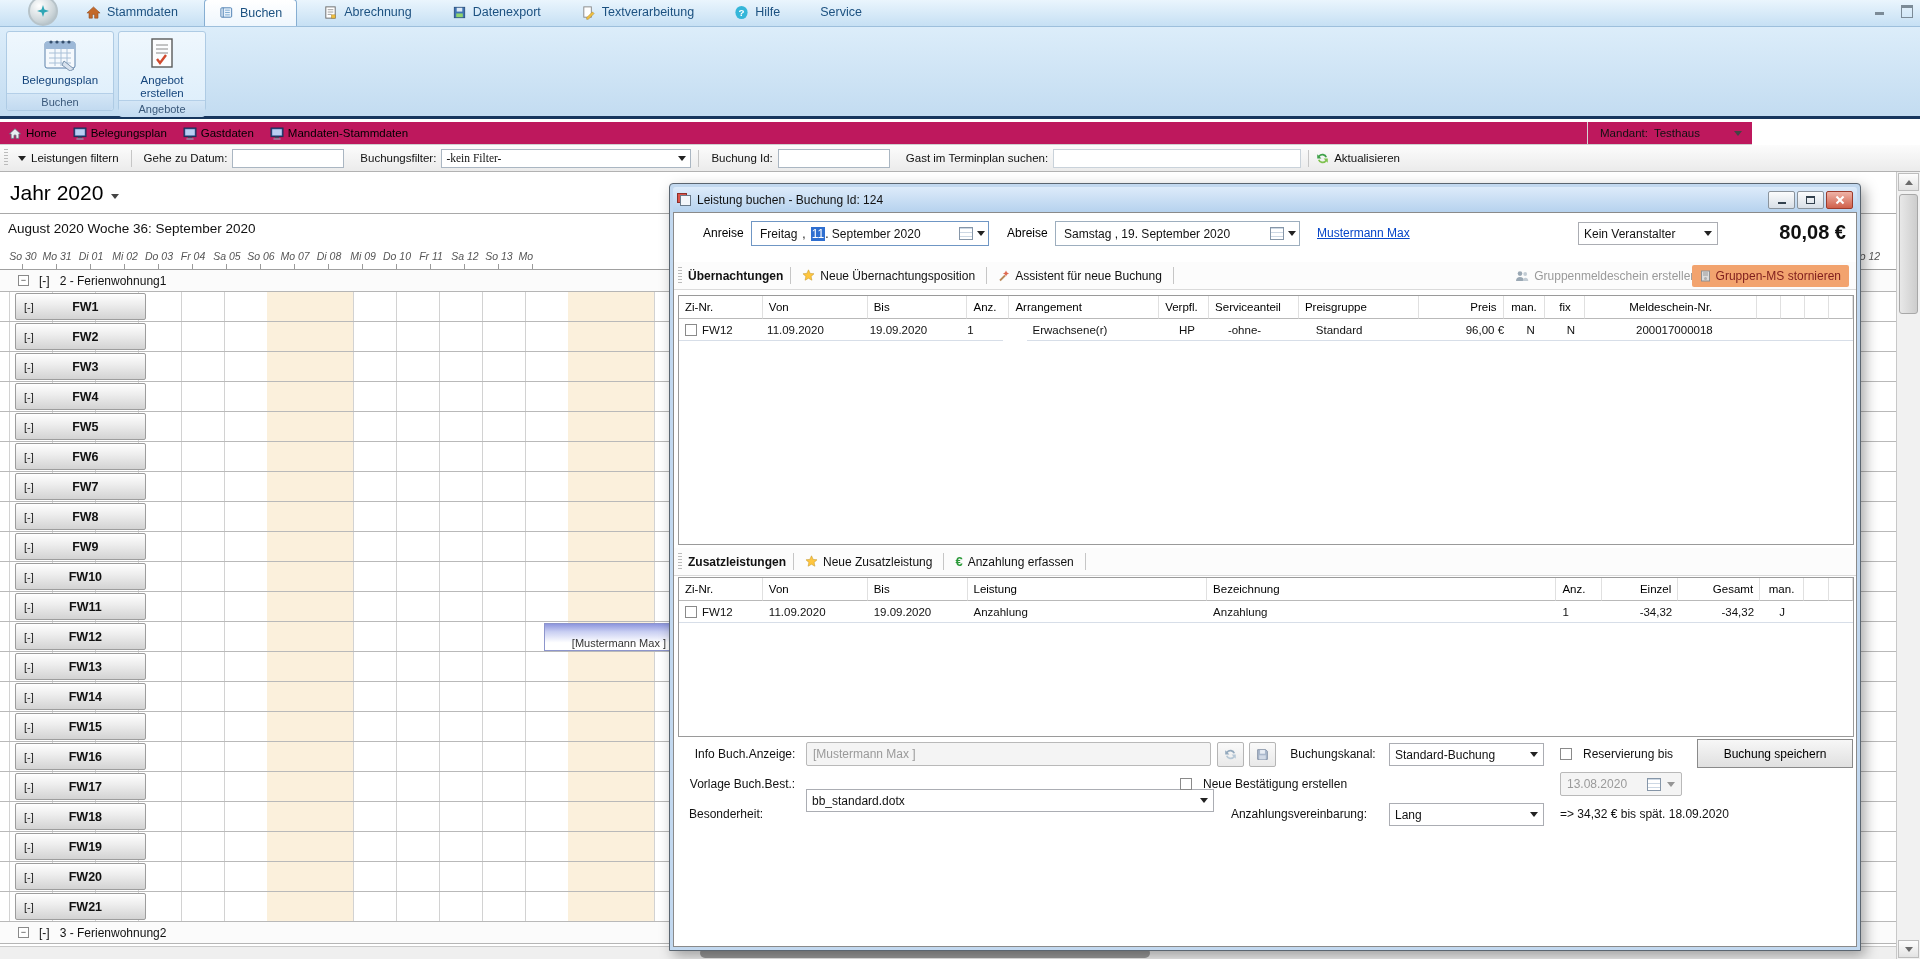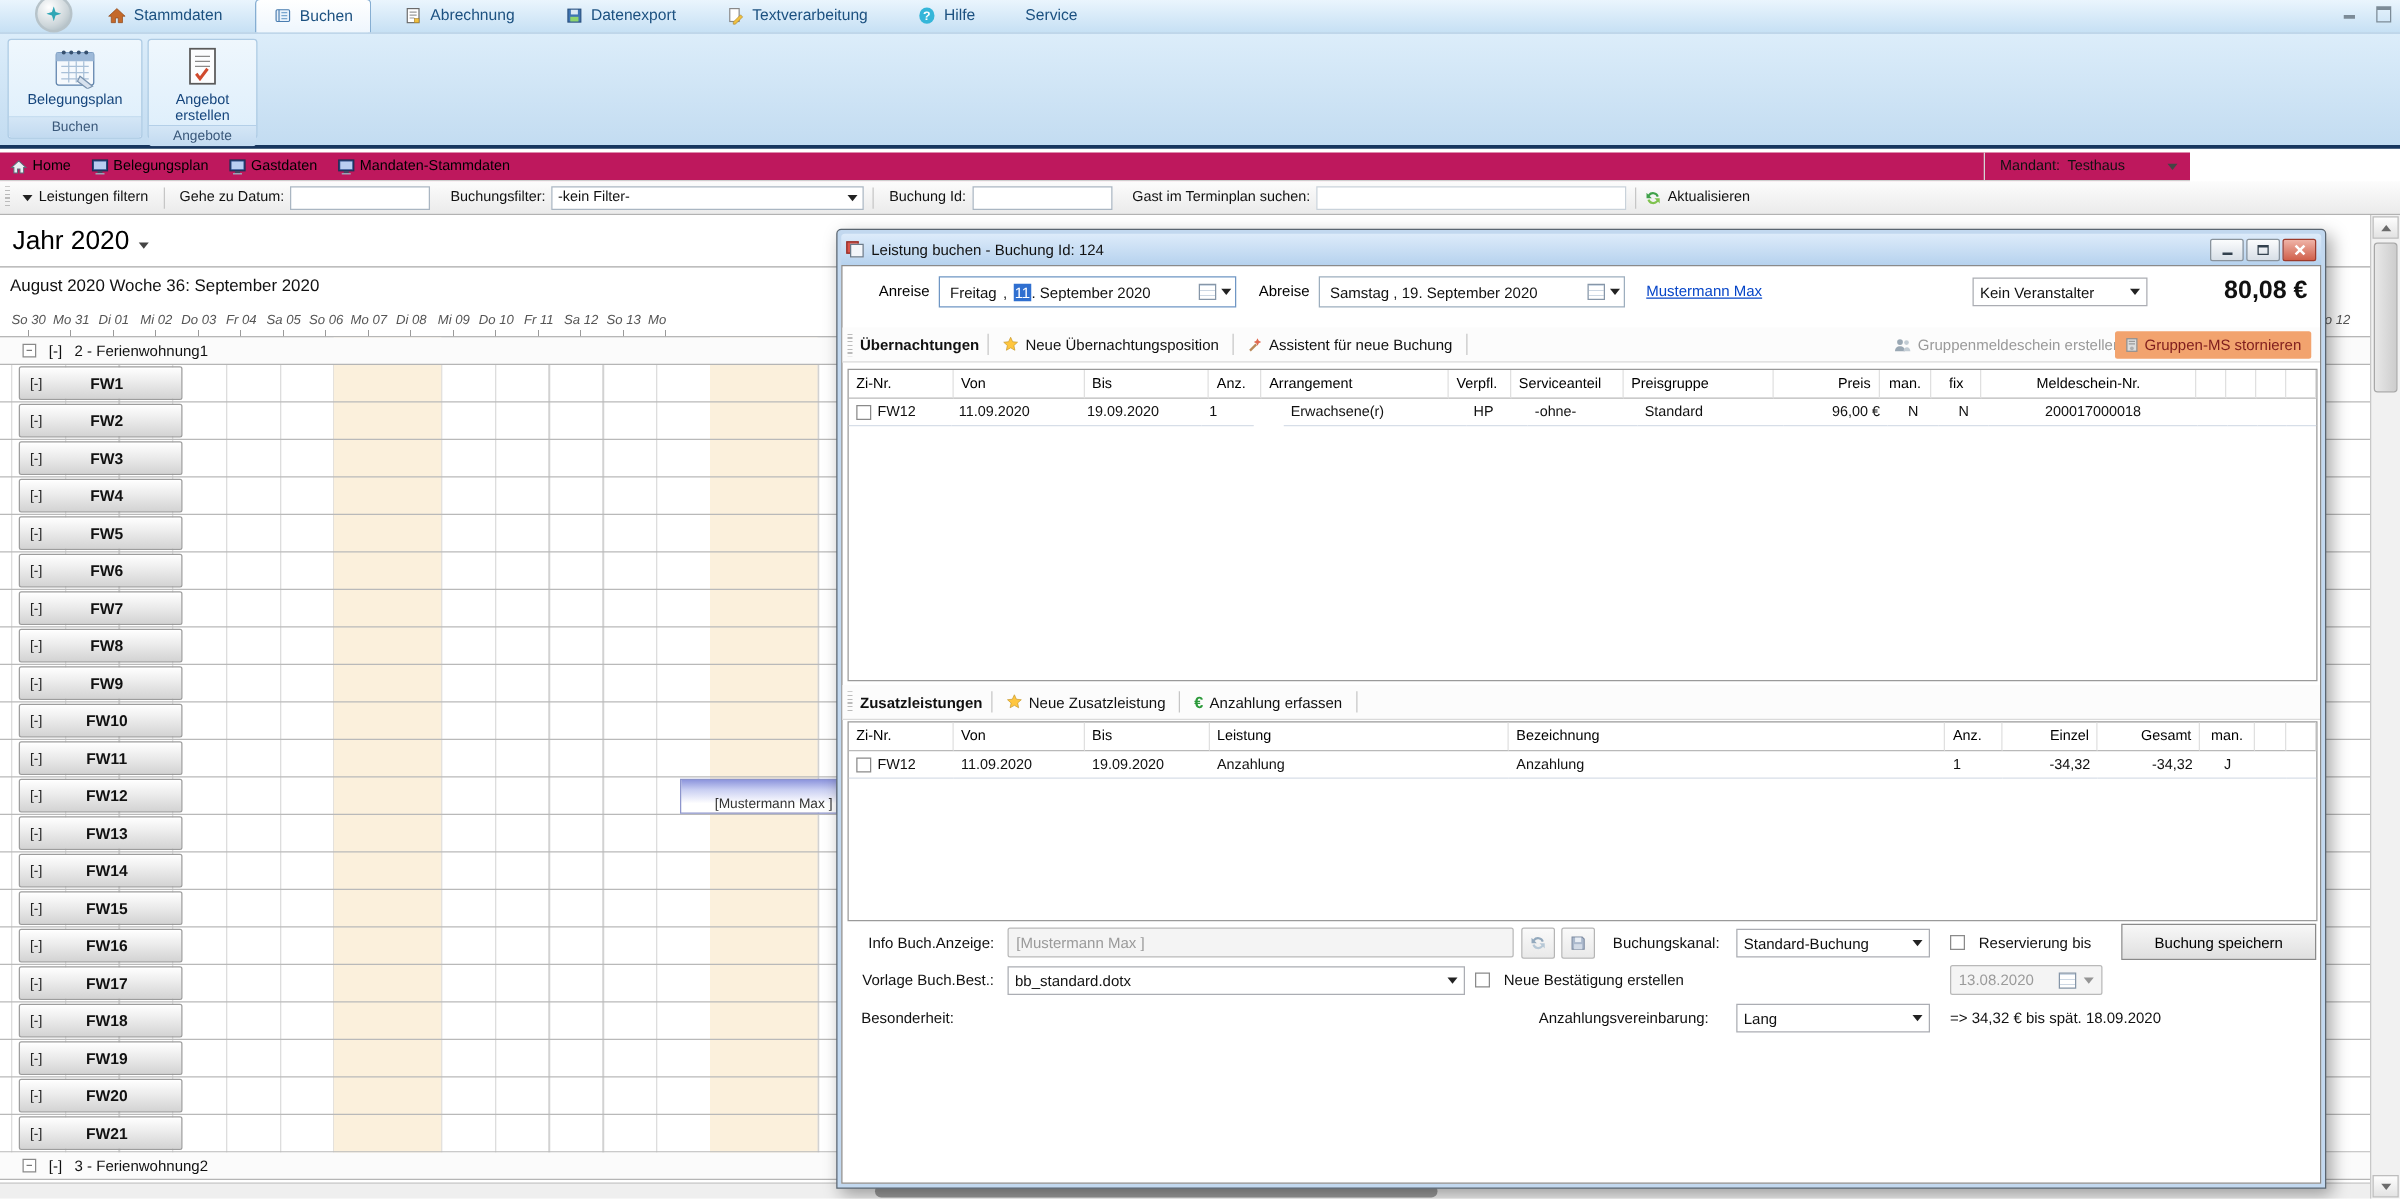--- a/index.html
+++ b/index.html
@@ -39,21 +39,21 @@
 
   
   #filterbar { position:absolute; left:0; top:145px; width:1920px; height:27px;
     background:linear-gradient(#fcfcfc,#ebebeb); border-bottom:1px solid #b2b2b2;
     display:flex; align-items:center; font-size:11.5px; }
   .fsep { width:1px; height:17px; background:#c6c6c6; margin:0 7px; }
   .fhandle { width:4px; height:18px; margin:0 6px 0 4px;
     background:repeating-linear-gradient(#bbb 0 1px, transparent 1px 3px); }
   .flabel { margin:0 5px; white-space:nowrap; }
   .finput { height:19px; background:#fff; border:1px solid #aab6c2; }
-  .fcombo { height:19px; background:#fff; border:1px solid #aab6c2; display:flex; align-items:center; justify-content:space-between; padding:0 4px; }
+  .fcombo { height:19px; background:#fff; border:1px solid #aab6c2; display:flex; align-items:center; justify-content:space-between; padding:0 4px;font-family:Liberation Serif, serif; }
   .tri-down { width:0;height:0;border-left:4px solid transparent;border-right:4px solid transparent;border-top:5px solid #222; }
 
   
   #calpanel { position:absolute; left:0; top:172px; width:1920px; bottom:13px; background:#fff; }
   #jahr-row { height:42px; border-bottom:1px solid #a9a9a9; display:flex; align-items:center; padding-left:10px; gap:8px; }
   #jahr-title { font-size:21px; color:#000; }
   #subtitle-row { height:28px; display:flex; align-items:center; padding-left:8px; font-size:13.5px; }
   #day-row { position:relative; height:28px; border-bottom:1px solid #a0a0a0; }
   #day-labels { position:absolute; left:0; top:0; width:534px; height:100%; overflow:hidden; }
   .daylab { position:absolute; bottom:7px; width:34px; text-align:center; font-size:10.5px; font-style:italic; color:#555; white-space:nowrap; }
@@ -759,21 +759,21 @@
       <span>Standard-Buchung</span>
       <span class="tri-down"></span>
     </div>
     <span class="chk" style="left:886px;top:529px">
       <span class="cb"></span>
       <span>Reservierung bis</span>
     </span>
     <button id="btn-save-booking" style="left:1023px;top:526px;width:156px">Buchung speichern</button>
 
     <span class="frmlbl al-right" style="left:10px;top:559px;width:117px">Vorlage Buch.Best.:</span>
-    <div class="combo" style="left:132px;top:560px;width:366px;height:23px">
+    <div class="combo" style="left:132px;top:576px;width:408px;height:23px">
       <span>bb_standard.dotx</span>
       <span class="tri-down"></span>
     </div>
     <span class="chk" style="left:506px;top:559px">
       <span class="cb"></span>
       <span>Neue Bestätigung erstellen</span>
     </span>
     <span class="inp-dis" style="left:886px;top:559px;width:122px;display:flex;align-items:center;gap:6px">
       <span>13.08.2020</span>
       <span class="calic" style="margin-left:auto"></span>

